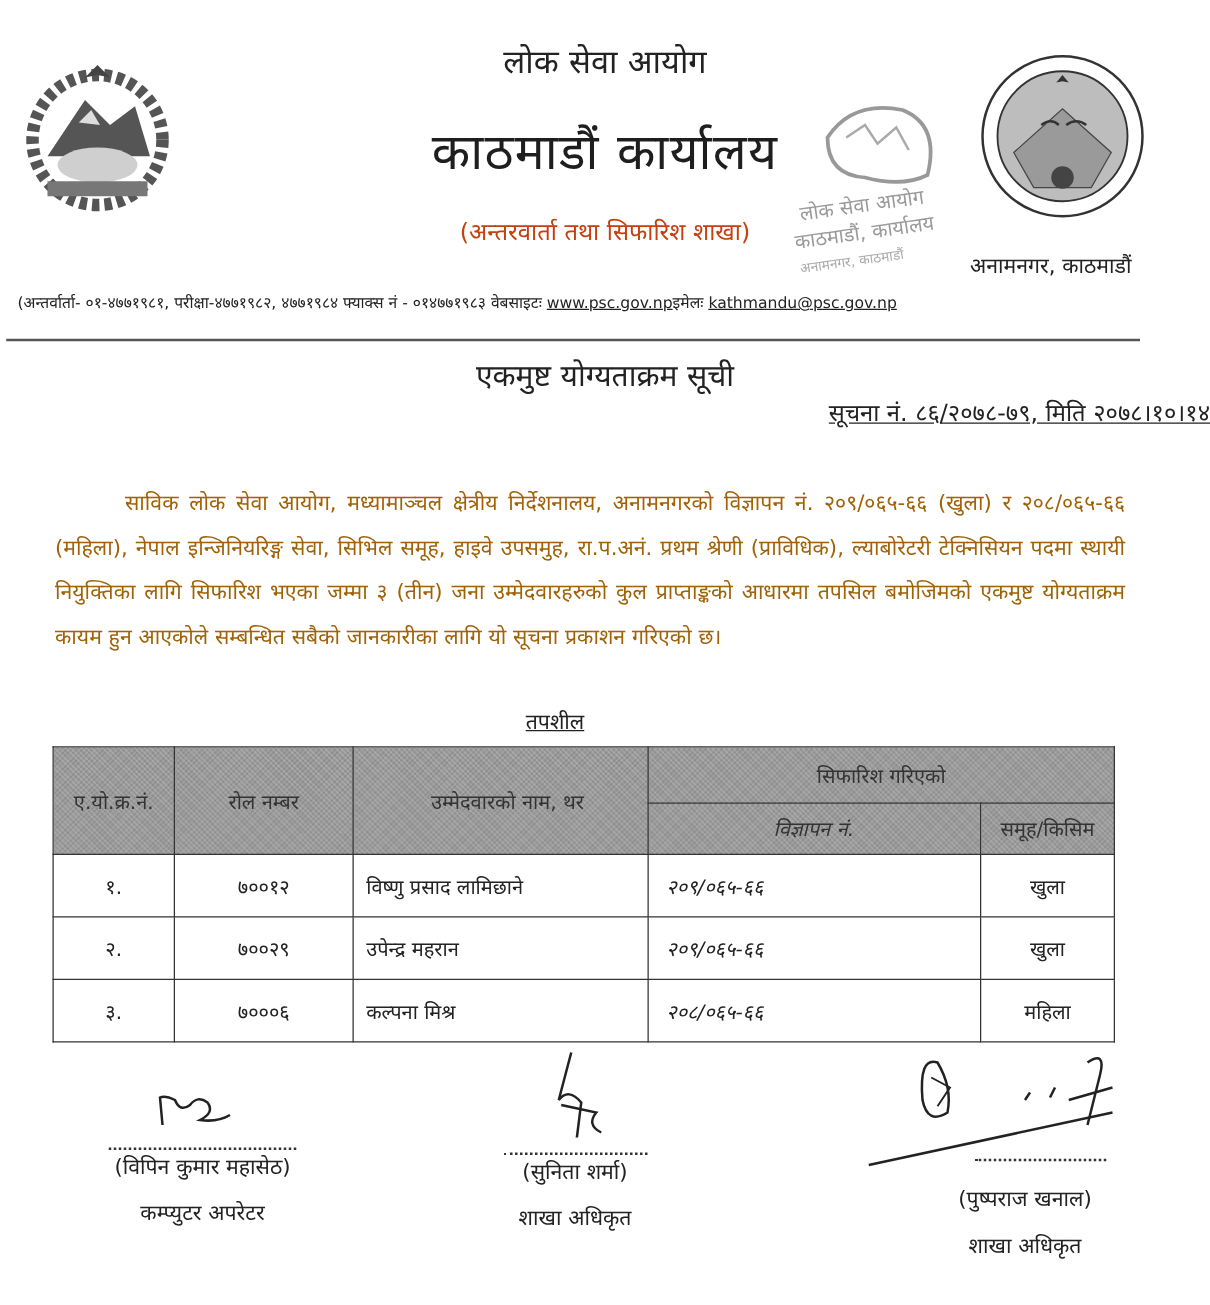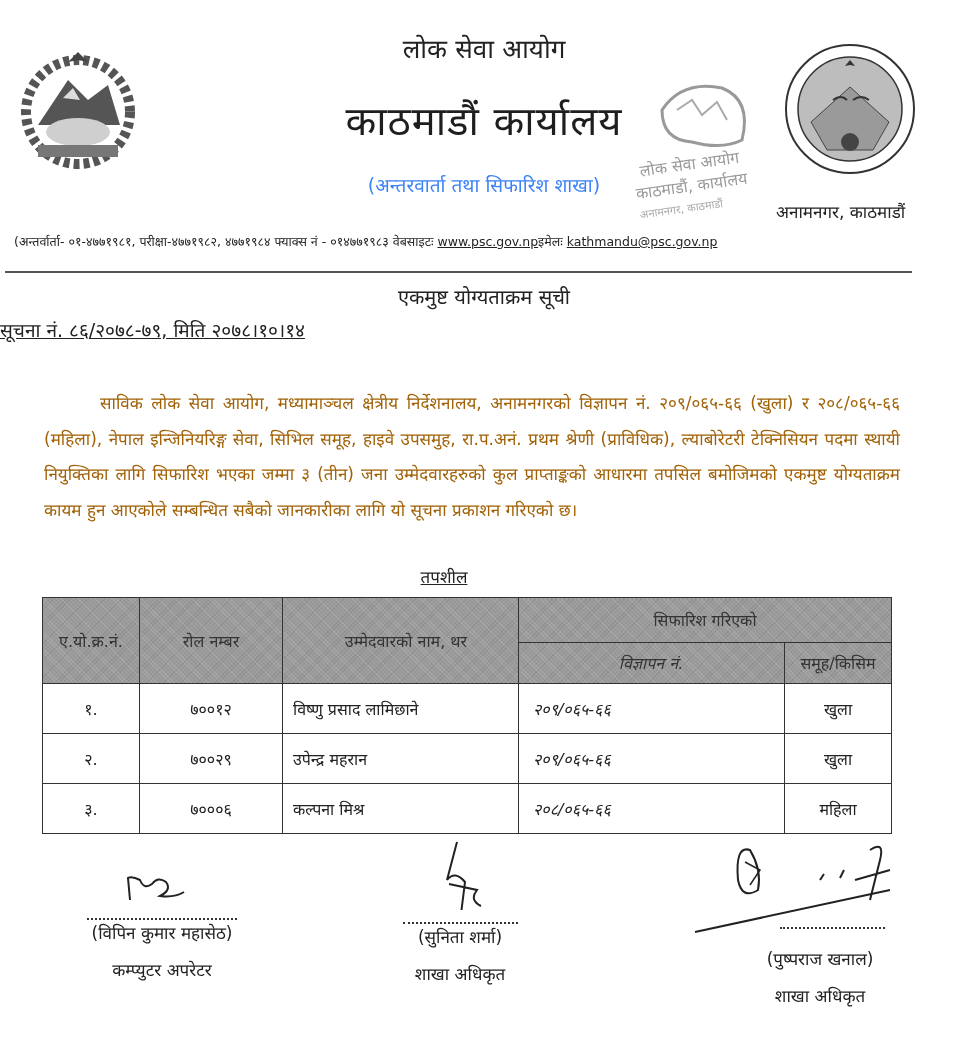--- a/index.html
+++ b/index.html
@@ -5,35 +5,35 @@
     html, body { margin: 0; padding: 0; background: #ffffff; }
     body {
       width: 968px; height: 1044px; position: relative; overflow: hidden;
       font-family: "DejaVu Sans", sans-serif; color: #1a1a1a;
     }
     .abs { position: absolute; }
 
     
     .org-name { left: 0; width: 968px; top: 30px; text-align: center; font-size: 26px; color: #222; }
     .office-name { left: 0; width: 968px; top: 92px; text-align: center; font-size: 40px; font-weight: normal; color: #1e1e1e; letter-spacing: 1px; }
-    .branch-name { left: 0; width: 968px; top: 172px; text-align: center; font-size: 19px; color: #3b82f6; }
+    .branch-name { left: 0; width: 968px; top: 172px; text-align: center; font-size: 19px; color: #c2410c; }
     .address { left: 776px; top: 200px; font-size: 17px; color: #222; }
 
     .emblem { left: 8px; top: 50px; width: 140px; height: 120px; }
     .stamp { left: 632px; top: 70px; width: 140px; height: 150px; }
     .psc-logo { left: 783px; top: 42px; width: 134px; height: 134px; }
 
     .contact-line { left: 14px; top: 233px; font-size: 12.5px; color: #222; white-space: nowrap; }
     .contact-line a { color: #222; text-decoration: underline; }
 
     .rule { left: 5px; top: 271px; width: 907px; height: 2px; background: #555; }
 
     
-    .list-title { left: 0; width: 968px; top: 283px; text-align: center; font-size: 20px; color: #222; }
-    .notice-ref { left: 0; width: 968px; top: 317px; text-align: left; font-size: 19px; color: #222; text-decoration: underline; }
+    .list-title { left: 0; width: 968px; top: 283px; text-align: center; font-size: 24px; color: #222; }
+    .notice-ref { left: 0; width: 968px; top: 317px; text-align: right; font-size: 19px; color: #222; text-decoration: underline; }
 
     
     .body-para {
       left: 44px; top: 386px; width: 856px;
       font-size: 17px; line-height: 35.5px; text-align: justify;
       text-indent: 56px; color: #a16207;
     }
 
     .details-label { left: 0; width: 888px; top: 565px; text-align: center; font-size: 17px; text-decoration: underline; color: #222; }
 

